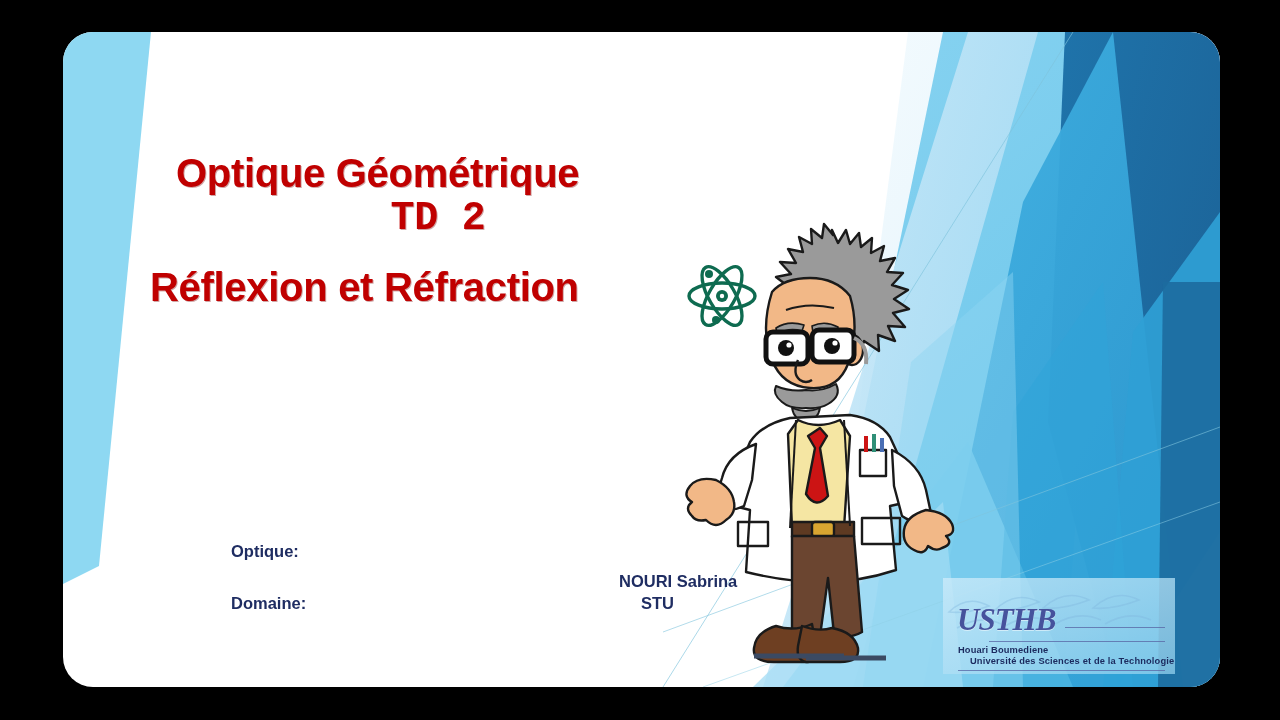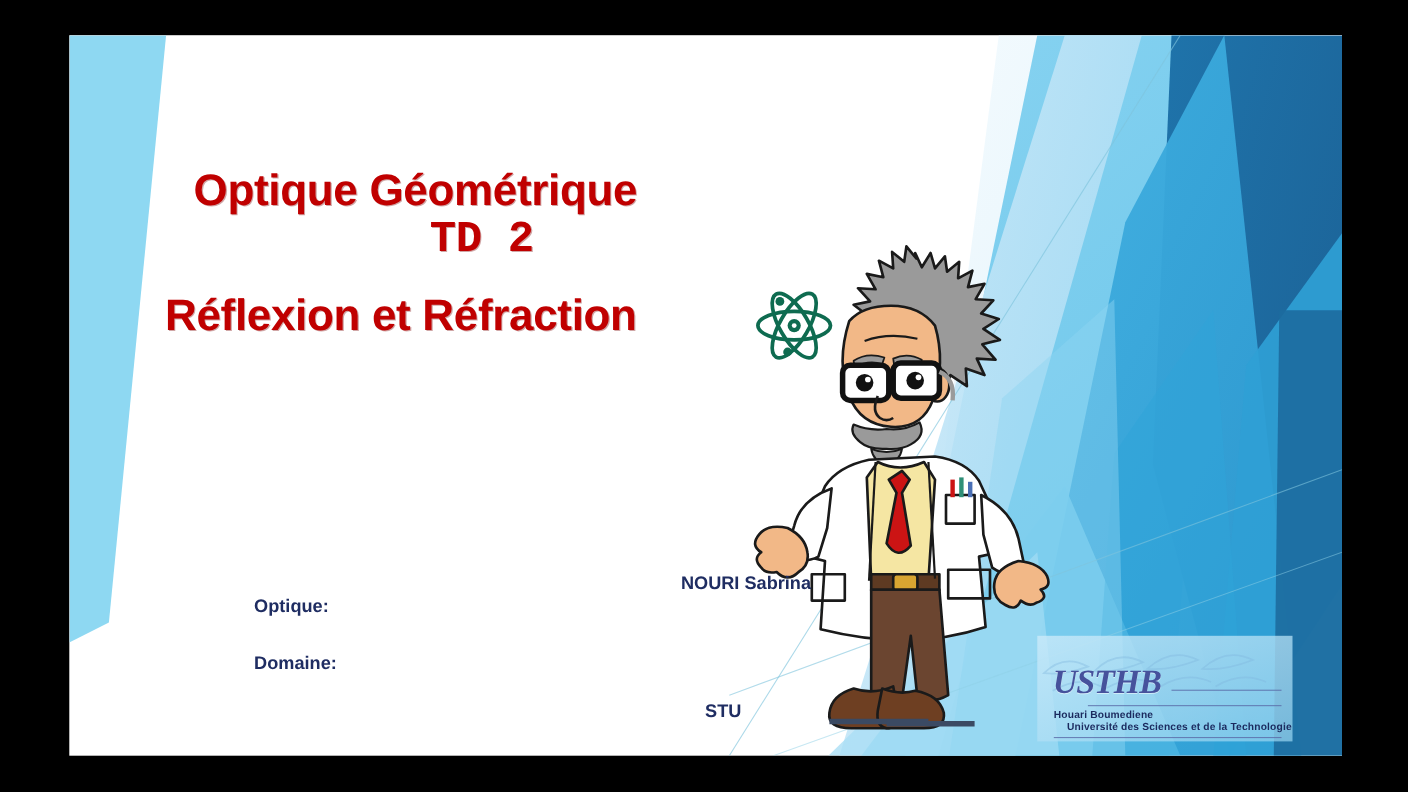--- a/index.html
+++ b/index.html
@@ -8,41 +8,41 @@
     width:1280px; height:720px;
     background:#000; overflow:hidden;
     font-family:"Liberation Sans", sans-serif;
   }
   #viewport { position:relative; width:1280px; height:720px; background:#000; }
 
   
   #slide {
     position:absolute; left:63px; top:32px;
     width:1157px; height:655px;
-    background:#ffffff; overflow:hidden;
+    background:#ffffff; overflow:hidden;border-radius:30px;
   }
   #slide-svg { position:absolute; left:0; top:0; width:100%; height:100%; }
 
   
   #title-block {
     position:absolute; left:95px; top:118px; width:620px;
     color:#c00000; font-weight:bold; font-size:40px;
     line-height:1.16; letter-spacing:-0.3px;
     text-shadow:1px 1px 0 rgba(120,0,0,.35);
   }
   #title-line-1 { text-align:left;  padding-left:18px; white-space:nowrap; }
   #title-line-2 { text-align:center; padding-right:60px;font-family:Liberation Mono, monospace; }
   #title-line-3 { text-align:left;  padding-left:-2px; white-space:nowrap; margin-left:-8px;margin-top:21px;}
 
   
   .meta-row { position:absolute; font-weight:bold; color:#1f2d62; font-size:16.5px; }
   #meta-label-author  { left:168px; top:510px; }
-  #meta-value-author  { left:556px; top:489px;text-align:center; }
+  #meta-value-author  { left:556px; top:540px;text-align:center; }
   #meta-label-domain  { left:168px; top:562px; }
-  #meta-value-domain  { left:578px; top:562px;margin-top:44px; }
+  #meta-value-domain  { left:578px; top:562px; }
 
   
   #scientist { position:absolute; left:617px; top:190px; width:290px; height:290px; }
   #scientist svg { width:100%; height:100%; overflow:visible; }
 
   
   #logo {
     position:absolute; left:880px; top:546px;
     width:232px; height:96px;
     background:linear-gradient(160deg, rgba(205,235,250,.78), rgba(150,212,240,.72));

